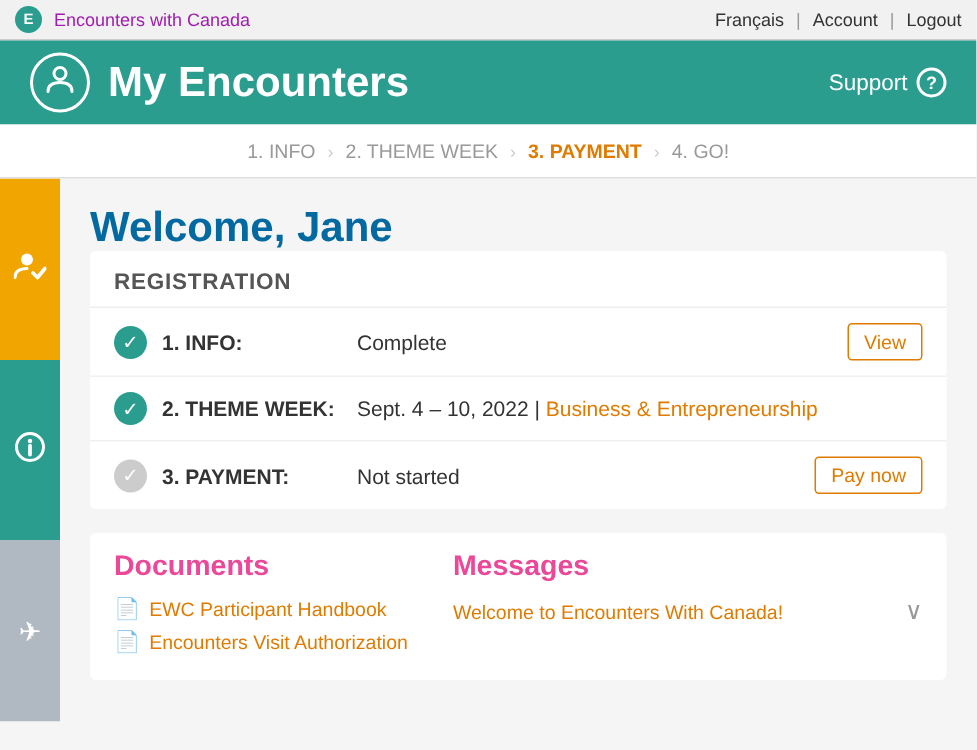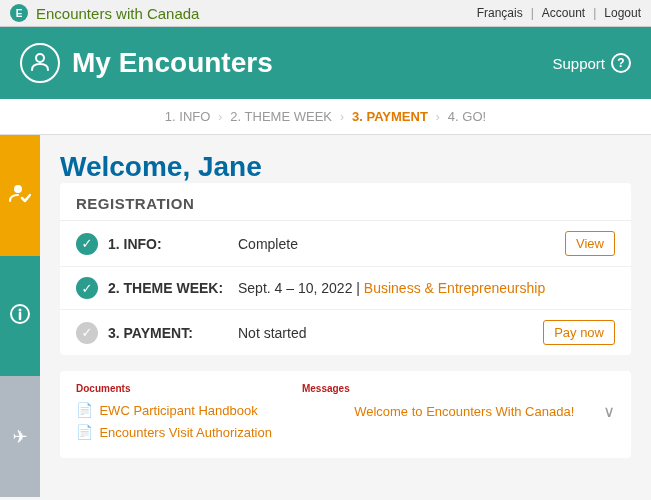--- a/index.html
+++ b/index.html
@@ -16,33 +16,33 @@
       font-size: 12px;
       color: #444;
     }
     .browser-bar .logo-small {
       width: 18px; height: 18px;
       background: #2a9d8f;
       border-radius: 50%;
       display: flex; align-items: center; justify-content: center;
       color: white; font-size: 10px; font-weight: bold;
     }
-    .browser-bar .site-name { font-size: 15px; color: #4d7c0f; }
+    .browser-bar .site-name { font-size: 12px; color: #a21caf; }
     .browser-bar .nav-links { margin-left: auto; display: flex; gap: 8px; color: #333; }
     .browser-bar .nav-links span { cursor: pointer; }
     .browser-bar .nav-links .sep { color: #999; }
 
     
     .header {
       background: #2a9d8f;
       color: white;
       display: flex;
       align-items: center;
       padding: 10px 20px;
-      height: 72px;
+      height: 56px;
     }
     .header .logo-circle {
       width: 40px; height: 40px;
       border: 2px solid white;
       border-radius: 50%;
       display: flex; align-items: center; justify-content: center;
       margin-right: 12px;
       flex-shrink: 0;
     }
     .header .logo-icon {
@@ -184,42 +184,42 @@
     }
 
     
     .getting-ready-body {
       display: flex;
       padding: 12px 16px;
       gap: 30px;
     }
     .gr-section-title {
       font-weight: bold;
-      color: #b91c1c;
+      color: #ec4899;
       margin-bottom: 8px;
-      font-size: 10px;
+      font-size: 19px;
     }
     .doc-link {
       display: flex;
       align-items: center;
       gap: 6px;
       color: #e07b00;
       cursor: pointer;
       margin-bottom: 6px;
       font-size: 13px;
     }
     .doc-icon {
       font-size: 14px;
       color: #e07b00;
     }
     .messages-section { flex: 1; }
     .msg-item {
       display: flex;
       align-items: center;
-      justify-content: flex-end;
+      justify-content: space-between;
       color: #e07b00;
       font-size: 13px;
       cursor: pointer;
       gap: 29px;
     }
     .msg-chevron { color: #999; font-size: 16px; }
   </style>
 </head>
 <body>
 

